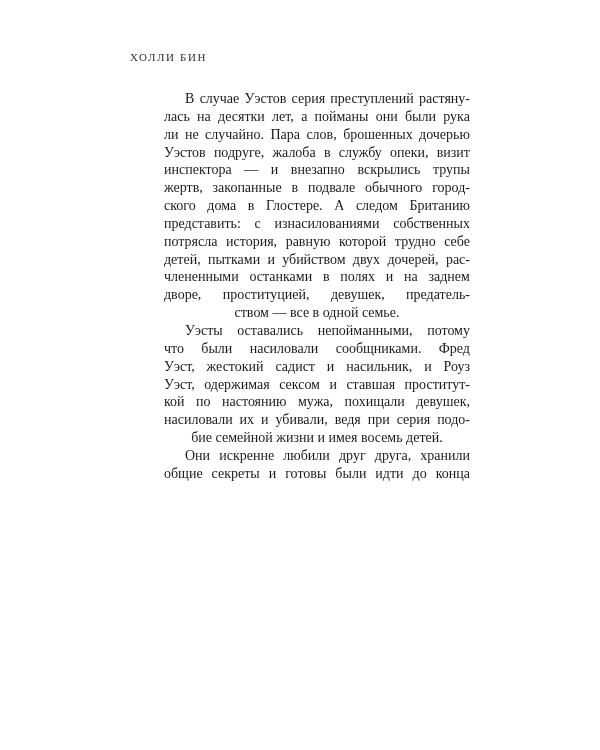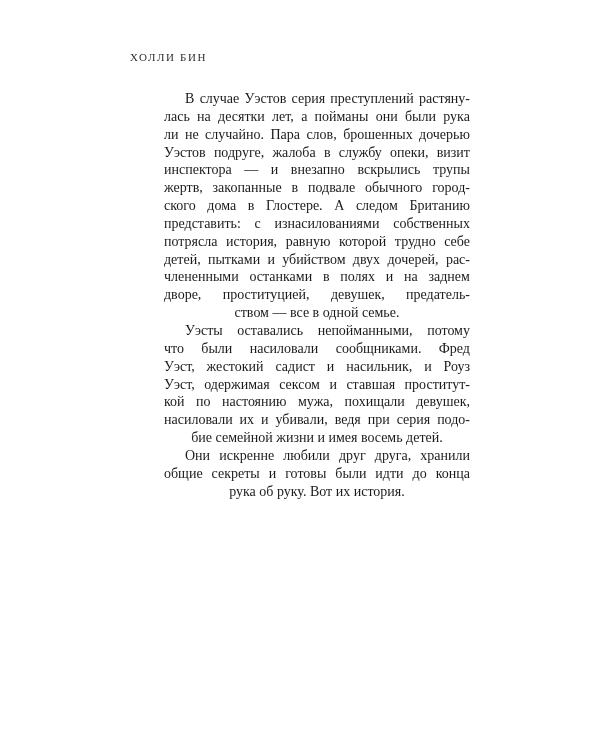--- a/index.html
+++ b/index.html
@@ -225,16 +225,15 @@
         <div class="line">
           <span>общие</span>
           <span>секреты</span>
           <span>и</span>
           <span>готовы</span>
           <span>были</span>
           <span>идти</span>
           <span>до</span>
           <span>конца</span>
         </div>
-        <div class="line last">рука об руку. Вот их история.</div>
       </div>
     </div>
 </div>
 
 </body></html>

